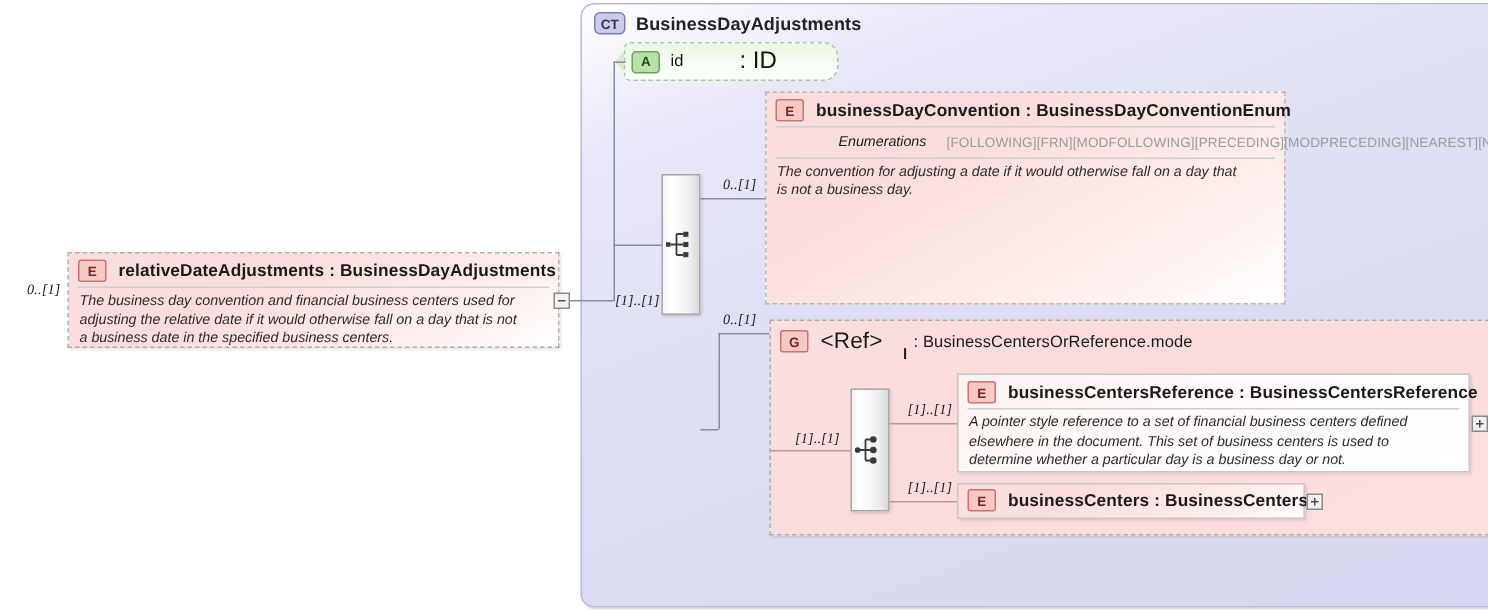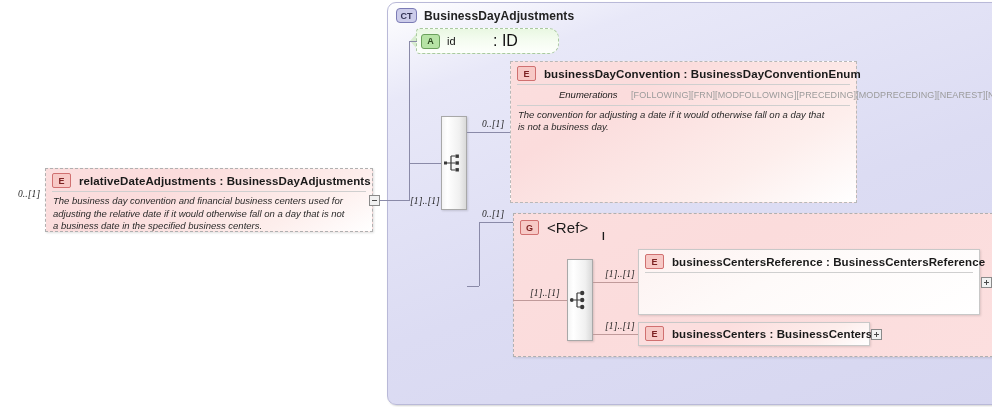--- a/index.html
+++ b/index.html
@@ -344,20 +344,21 @@
       </span>
     </div>
     <div class="hr"></div>
     <div class="doc">The convention for adjusting a date if it would otherwise fall on a day that is not a business day.</div>
   </div>
 
   <div class="node el-box" id="box-group">
     <div class="el-head" style="padding-top:5px;">
       <span class="tag tag-g">G</span>
       <span class="el-title" style="font-weight:normal;font-size:15px;width:62px;">&lt;Ref&gt;</span>
+      <span class="el-title" style="font-weight:normal;font-size:11px;">: BusinessCentersOrReference.mode</span>
     </div>
   </div>
   <span class="group-pipe">l</span>
 
   <div class="ln ln-h ln-pink" style="left:497px; top:300px; width:54px;"></div>
   <span class="card" style="left:514px; top:288px;">[1]..[1]</span>
 
   <div class="node compositor" id="comp-choice">
     <svg width="22" height="22" viewBox="0 0 22 22">
       <circle cx="2.8" cy="11" r="1.9" fill="#3a3a3a"></circle>
@@ -373,20 +374,21 @@
 
   <div class="ln ln-h ln-pink" style="left:577px; top:334px; width:45px;"></div>
   <span class="card" style="left:589px; top:321px;">[1]..[1]</span>
 
   <div class="node el-box" id="box-bcref">
     <div class="el-head">
       <span class="tag tag-e">E</span>
       <span class="el-title">businessCentersReference : BusinessCentersReference</span>
     </div>
     <div class="hr"></div>
+    <div class="doc">A pointer style reference to a set of financial business centers defined elsewhere in the document. This set of business centers is used to determine whether a particular day is a business day or not.</div>
   </div>
   <div class="toggle plus" style="left:965px; top:277px;"></div>
 
   <div class="node el-box" id="box-bc">
     <div class="el-head" style="padding-top:3px;">
       <span class="tag tag-e">E</span>
       <span class="el-title">businessCenters : BusinessCenters</span>
     </div>
   </div>
   <div class="toggle plus" style="left:855px; top:329px;"></div>

